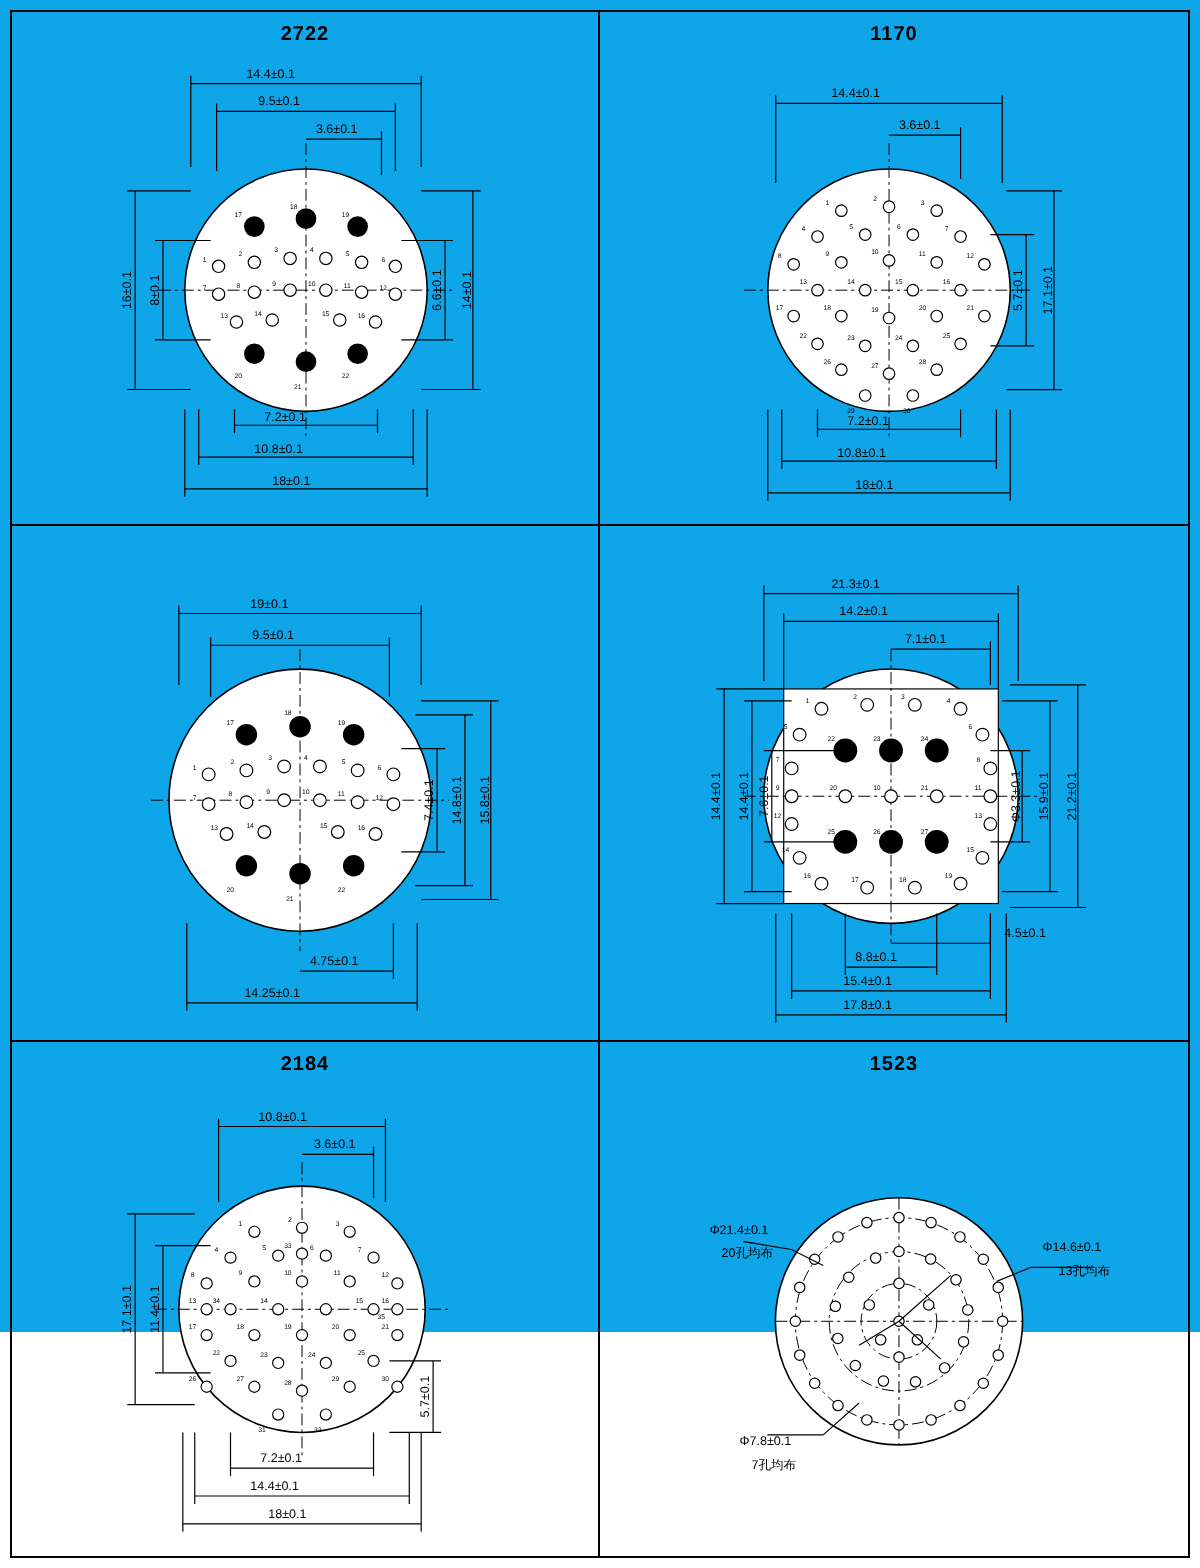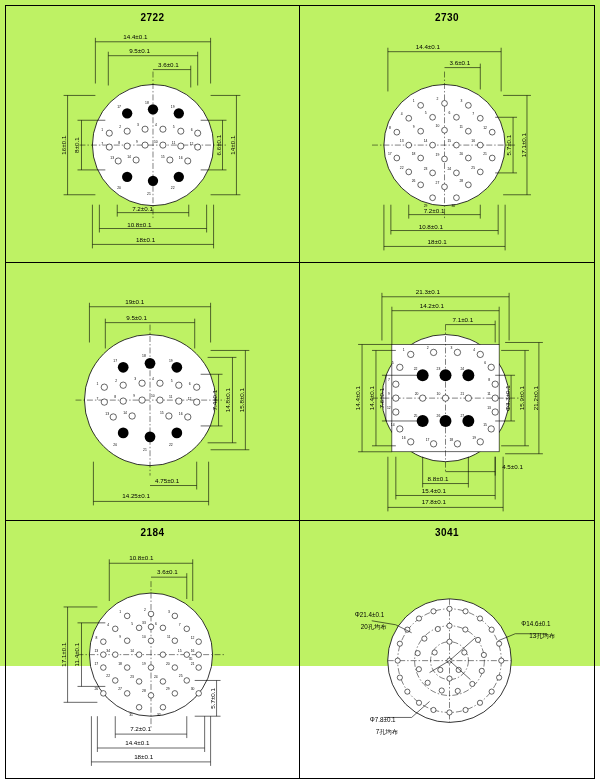--- a/index.html
+++ b/index.html
@@ -7,21 +7,21 @@
   body {
     width:600px; height:784px;
     background:#ffffff;
     font-family:"Liberation Sans", sans-serif;
     color:#000;
     overflow:hidden;
   }
   #sheet {
     position:relative;
     width:600px; height:666px;
-    background:#bef264;
+    background:#0ea5e9;
   }
   .grid {
     position:absolute;
     left:5px; top:5px;
     width:590px; height:774px;
     display:grid;
     grid-template-columns:1fr 1fr;
     grid-template-rows:1fr 1fr 1fr;
     border:1px solid #000;
   }
@@ -174,21 +174,21 @@
           <line x1="209" y1="200" x2="209" y2="244"></line>
         </g>
         <text class="dim" x="127" y="206">7.2±0.1</text>
         <text class="dim" x="122" y="222">10.8±0.1</text>
         <text class="dim" x="131" y="238">18±0.1</text>
       </svg>
       </div>
     </div>
 
     <div class="cell">
-      <div class="cell-title">2730</div>
+      <div class="cell-title">1170</div>
       <div class="svgwrap">
       <svg viewBox="0 0 295 258" preserveAspectRatio="xMidYMid meet">
         <circle cx="145" cy="140" r="61" class="ln med nofill"></circle>
         <line x1="72" y1="140" x2="218" y2="140" class="ln dash"></line>
         <line x1="145" y1="66" x2="145" y2="214" class="ln dash"></line>
 
         <g class="ln thin nofill">
           <circle cx="121" cy="100" r="2.9"></circle>
               <circle cx="145" cy="98" r="2.9"></circle>
           <circle cx="169" cy="100" r="2.9"></circle>
@@ -646,21 +646,21 @@
           <line x1="206" y1="196" x2="206" y2="246"></line>
         </g>
         <text class="dim" x="125" y="211">7.2±0.1</text>
         <text class="dim" x="120" y="225">14.4±0.1</text>
         <text class="dim" x="129" y="239">18±0.1</text>
       </svg>
       </div>
     </div>
 
     <div class="cell">
-      <div class="cell-title">3041</div>
+      <div class="cell-title">1523</div>
       <div class="svgwrap">
       <svg viewBox="0 0 295 258" preserveAspectRatio="xMidYMid meet">
         <circle cx="150" cy="140" r="62" class="ln med nofill"></circle>
         <circle cx="150" cy="140" r="52" class="ln thin dash nofill"></circle>
         <circle cx="150" cy="140" r="35" class="ln thin dash nofill"></circle>
         <circle cx="150" cy="140" r="19" class="ln thin dash nofill"></circle>
         <line x1="88" y1="140" x2="212" y2="140" class="ln dash"></line>
         <line x1="150" y1="78" x2="150" y2="202" class="ln dash"></line>
 
         <g class="ln thin nofill">

